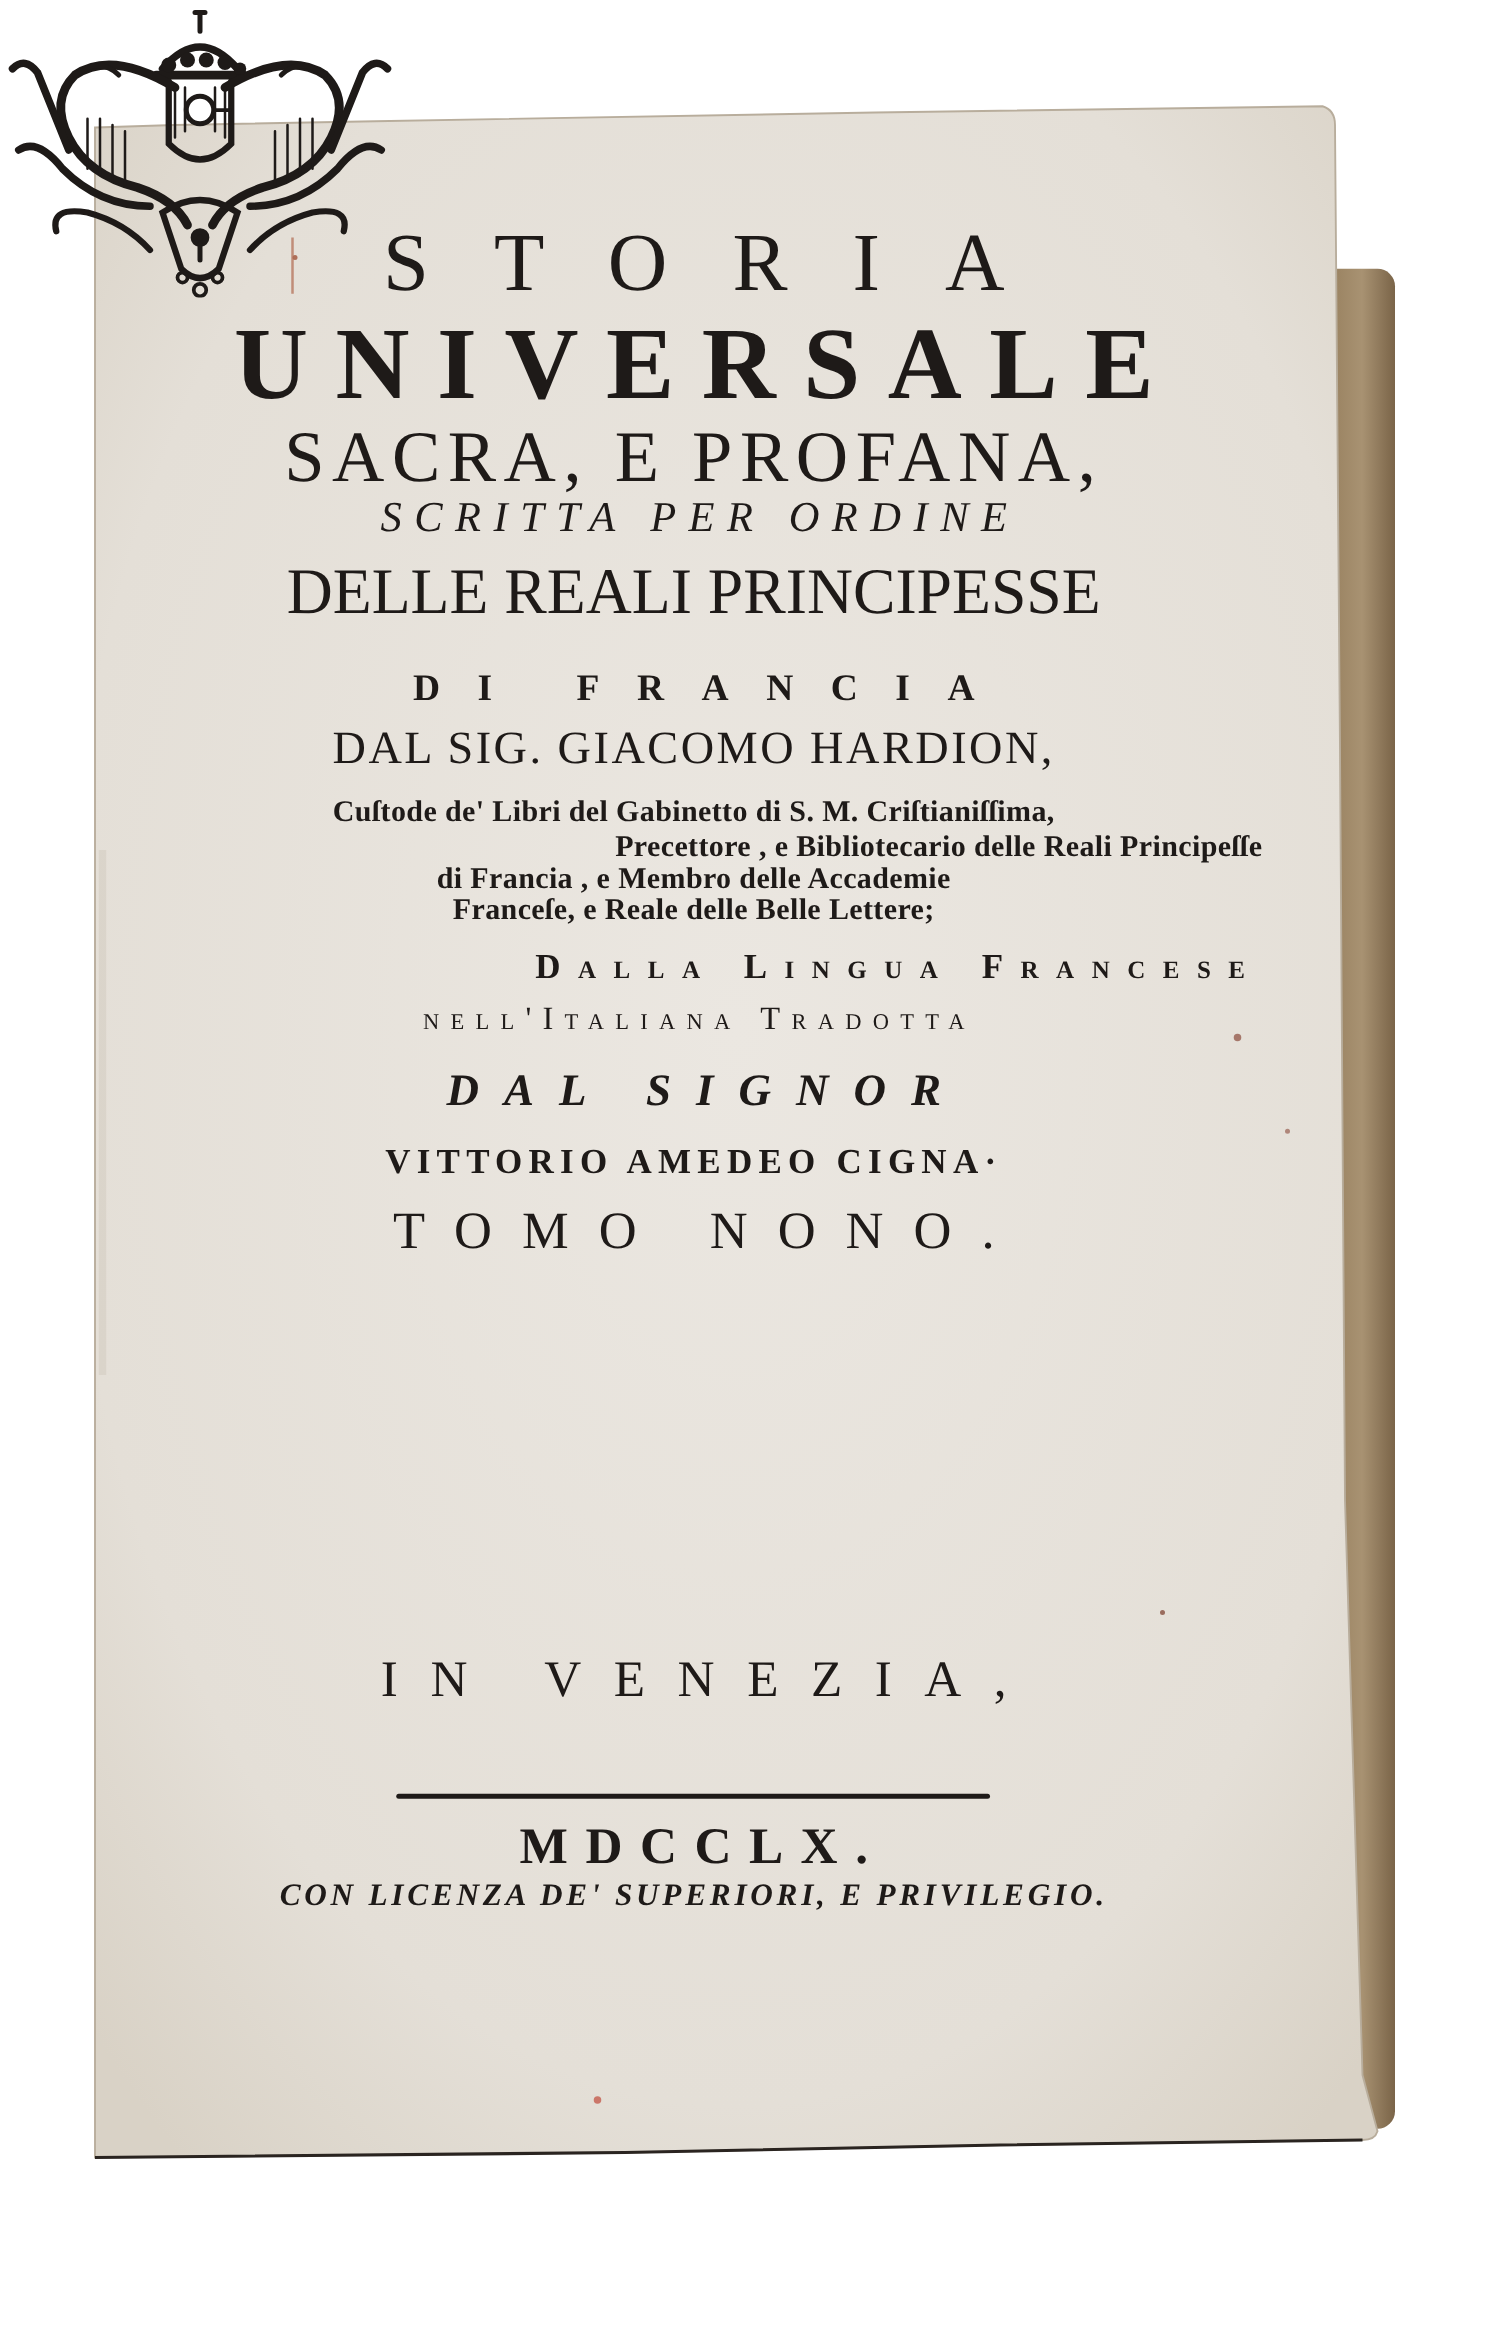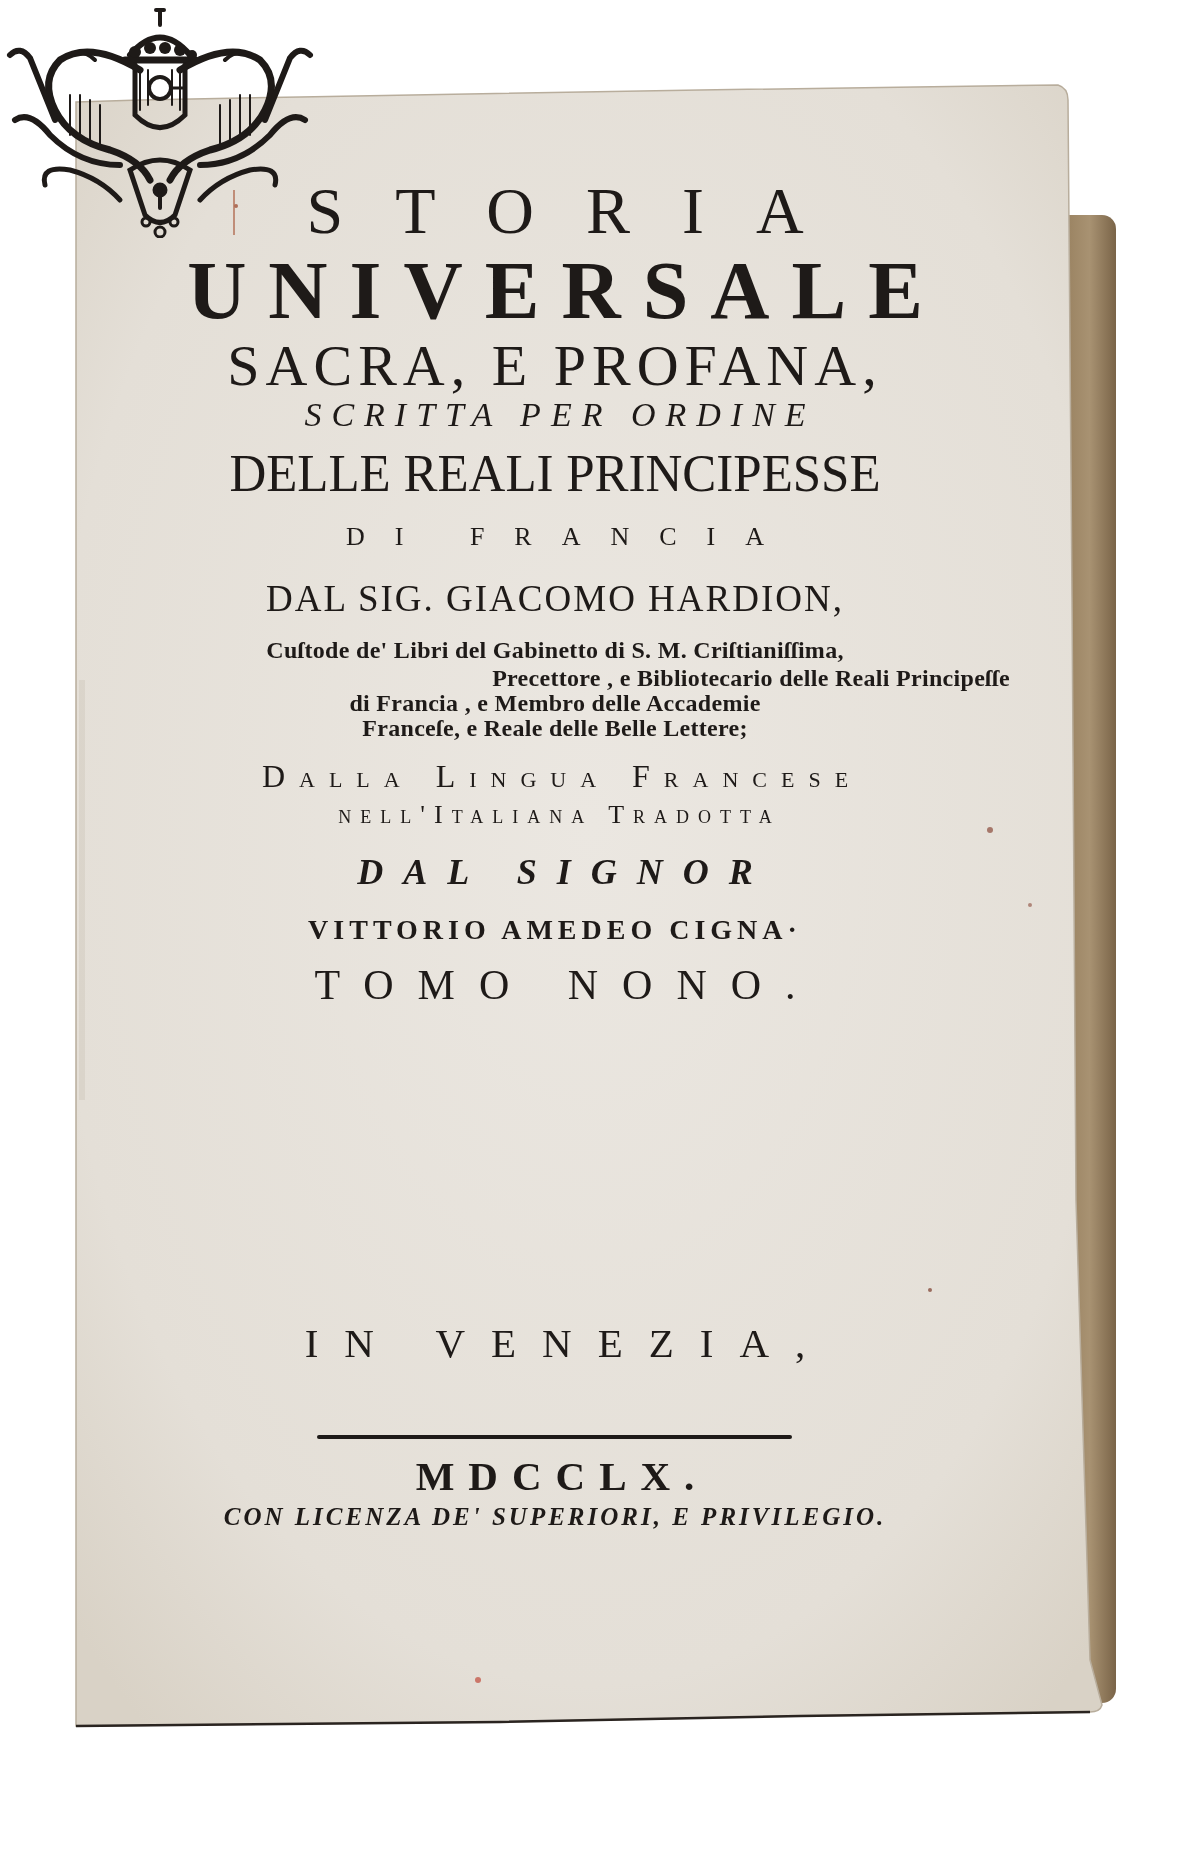--- a/index.html
+++ b/index.html
@@ -8,28 +8,28 @@
     background:linear-gradient(90deg,#6e5a40 0%,#9c8564 30%,#a89272 60%,#7a6448 100%);
     border-radius:0 14px 14px 0; }
   .page { position:absolute; left:0; top:0; width:1200px; height:1866px; }
   .page svg { position:absolute; left:0; top:0; }
   .line { position:absolute; left:100px; width:910px; text-align:center; color:#1e1a18; white-space:nowrap; line-height:1; }
   .l-storia { top:178px; font-size:66px; letter-spacing:52px; text-indent:52px; }
   .l-universale { top:250px; font-size:82px; letter-spacing:22px; text-indent:22px; font-weight:bold; }
   .l-sacra { top:337px; font-size:58px; letter-spacing:6px; }
   .l-scritta { top:398px; font-size:34px; font-style:italic; letter-spacing:10px; text-indent:10px; }
   .l-delle { top:448px; font-size:52px; letter-spacing:0px; transform:scaleX(0.98); }
-  .l-difrancia { top:524px; font-size:26px; font-weight:normal; letter-spacing:30px; text-indent:30px; }
+  .l-difrancia { top:536px; font-size:30px; font-weight:bold; letter-spacing:30px; text-indent:30px; }
   .l-dalsig { top:580px; font-size:37px; letter-spacing:2px; }
   .l-small { font-size:24px; font-weight:bold; letter-spacing:0.3px; }
   .l-custode1 { top:638px; }
   .l-custode2 { top:666px;text-align:right; }
   .l-custode3 { top:691px; }
   .l-custode4 { top:716px; }
-  .l-dalla { top:760px; font-size:32px; font-weight:normal; font-variant:small-caps; letter-spacing:14px; text-indent:14px; }
+  .l-dalla { top:760px; font-size:28px; font-weight:bold; font-variant:small-caps; letter-spacing:14px; text-indent:14px;text-align:right; }
   .l-nell { top:802px; font-size:26px; font-weight:normal; font-variant:small-caps; letter-spacing:9px; text-indent:9px; }
   .l-dalsignor { top:854px; font-size:36px; font-style:italic; font-weight:bold; letter-spacing:20px; text-indent:20px; }
   .l-vittorio { top:916px; font-size:28px; font-weight:bold; letter-spacing:5px; }
   .l-tomo { top:964px; font-size:42px; letter-spacing:24px; text-indent:24px; }
   .ornament { position:absolute; left:414px; top:1038px; width:320px; height:238px; }
   .l-venezia { top:1323px; font-size:41px; letter-spacing:26px; text-indent:26px;font-family:Liberation Serif, serif; }
   .l-mdcclx { top:1456px; font-size:41px; font-weight:bold; letter-spacing:14px; text-indent:14px; }
   .rule { position:absolute; left:317px; top:1435px; width:475px; height:4px; background:#1e1a18; border-radius:2px; }
   .l-nella { top:1462px; font-size:24px; font-weight:bold; font-variant:small-caps; letter-spacing:7px; text-indent:7px; }
   .l-con { top:1504px; font-size:25px; font-style:italic; font-weight:bold; letter-spacing:3px; }

